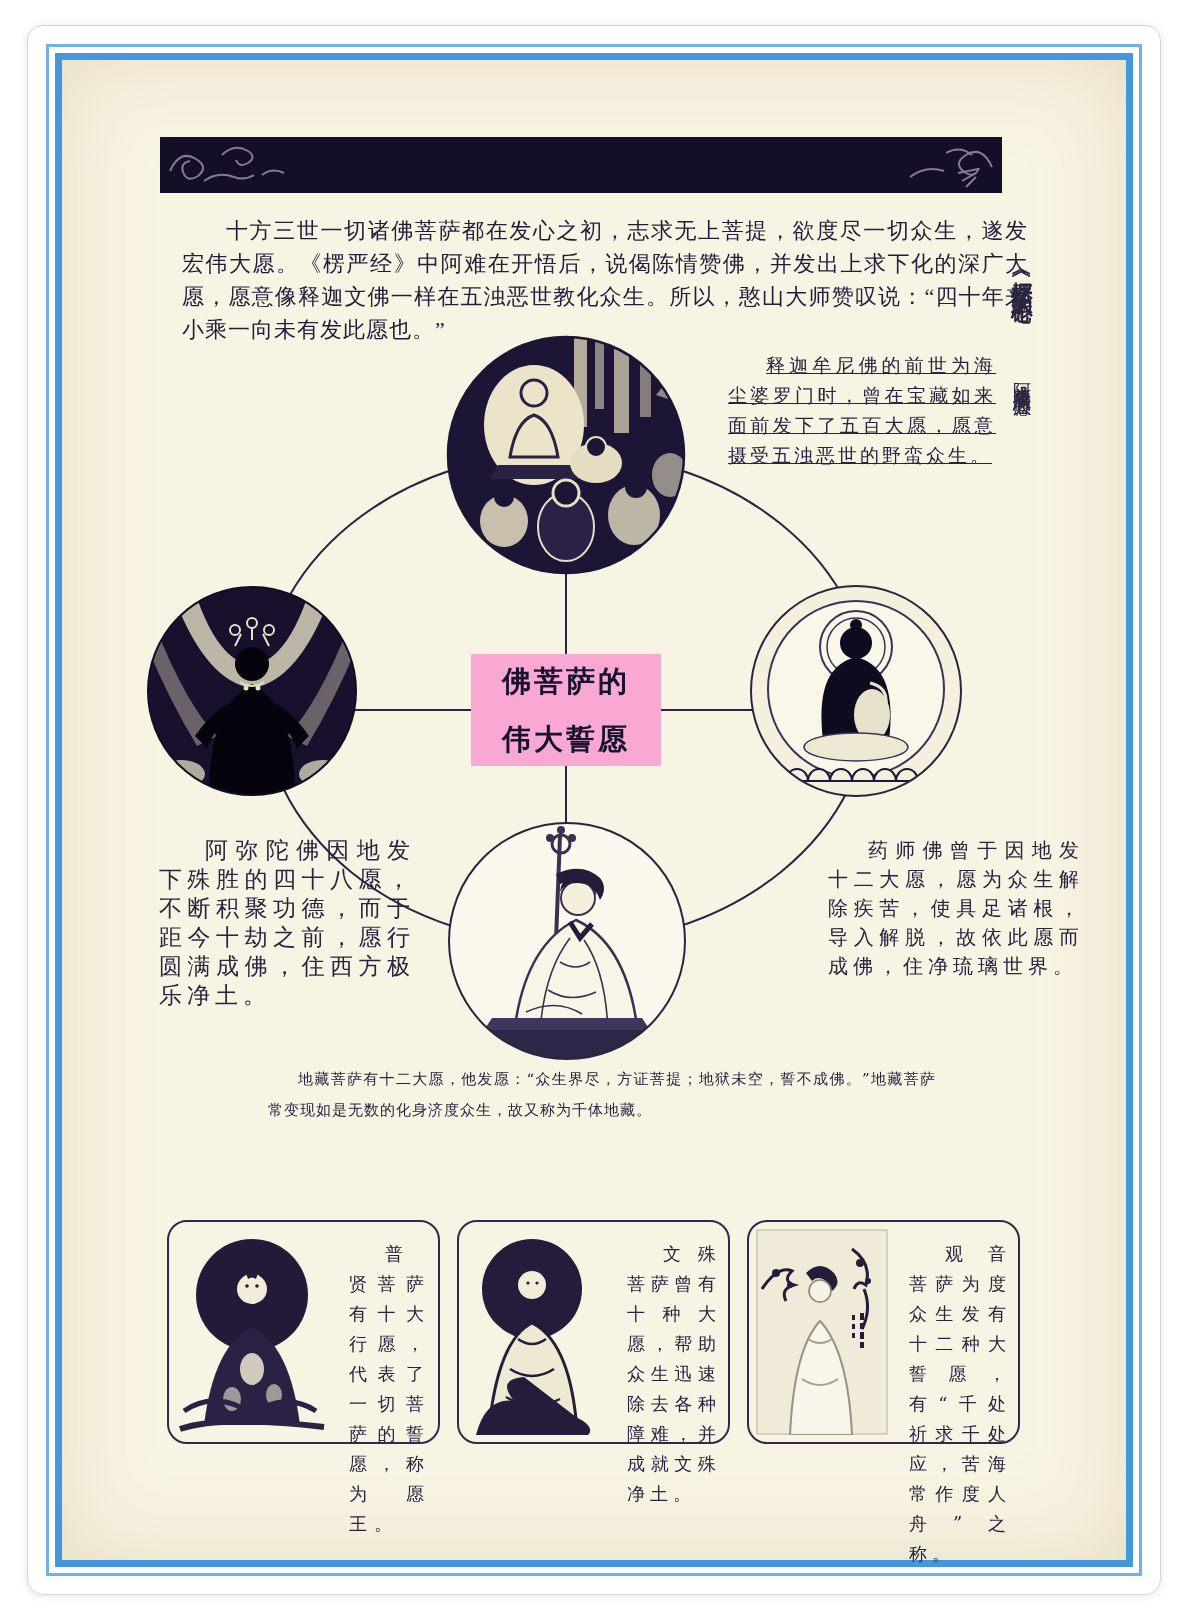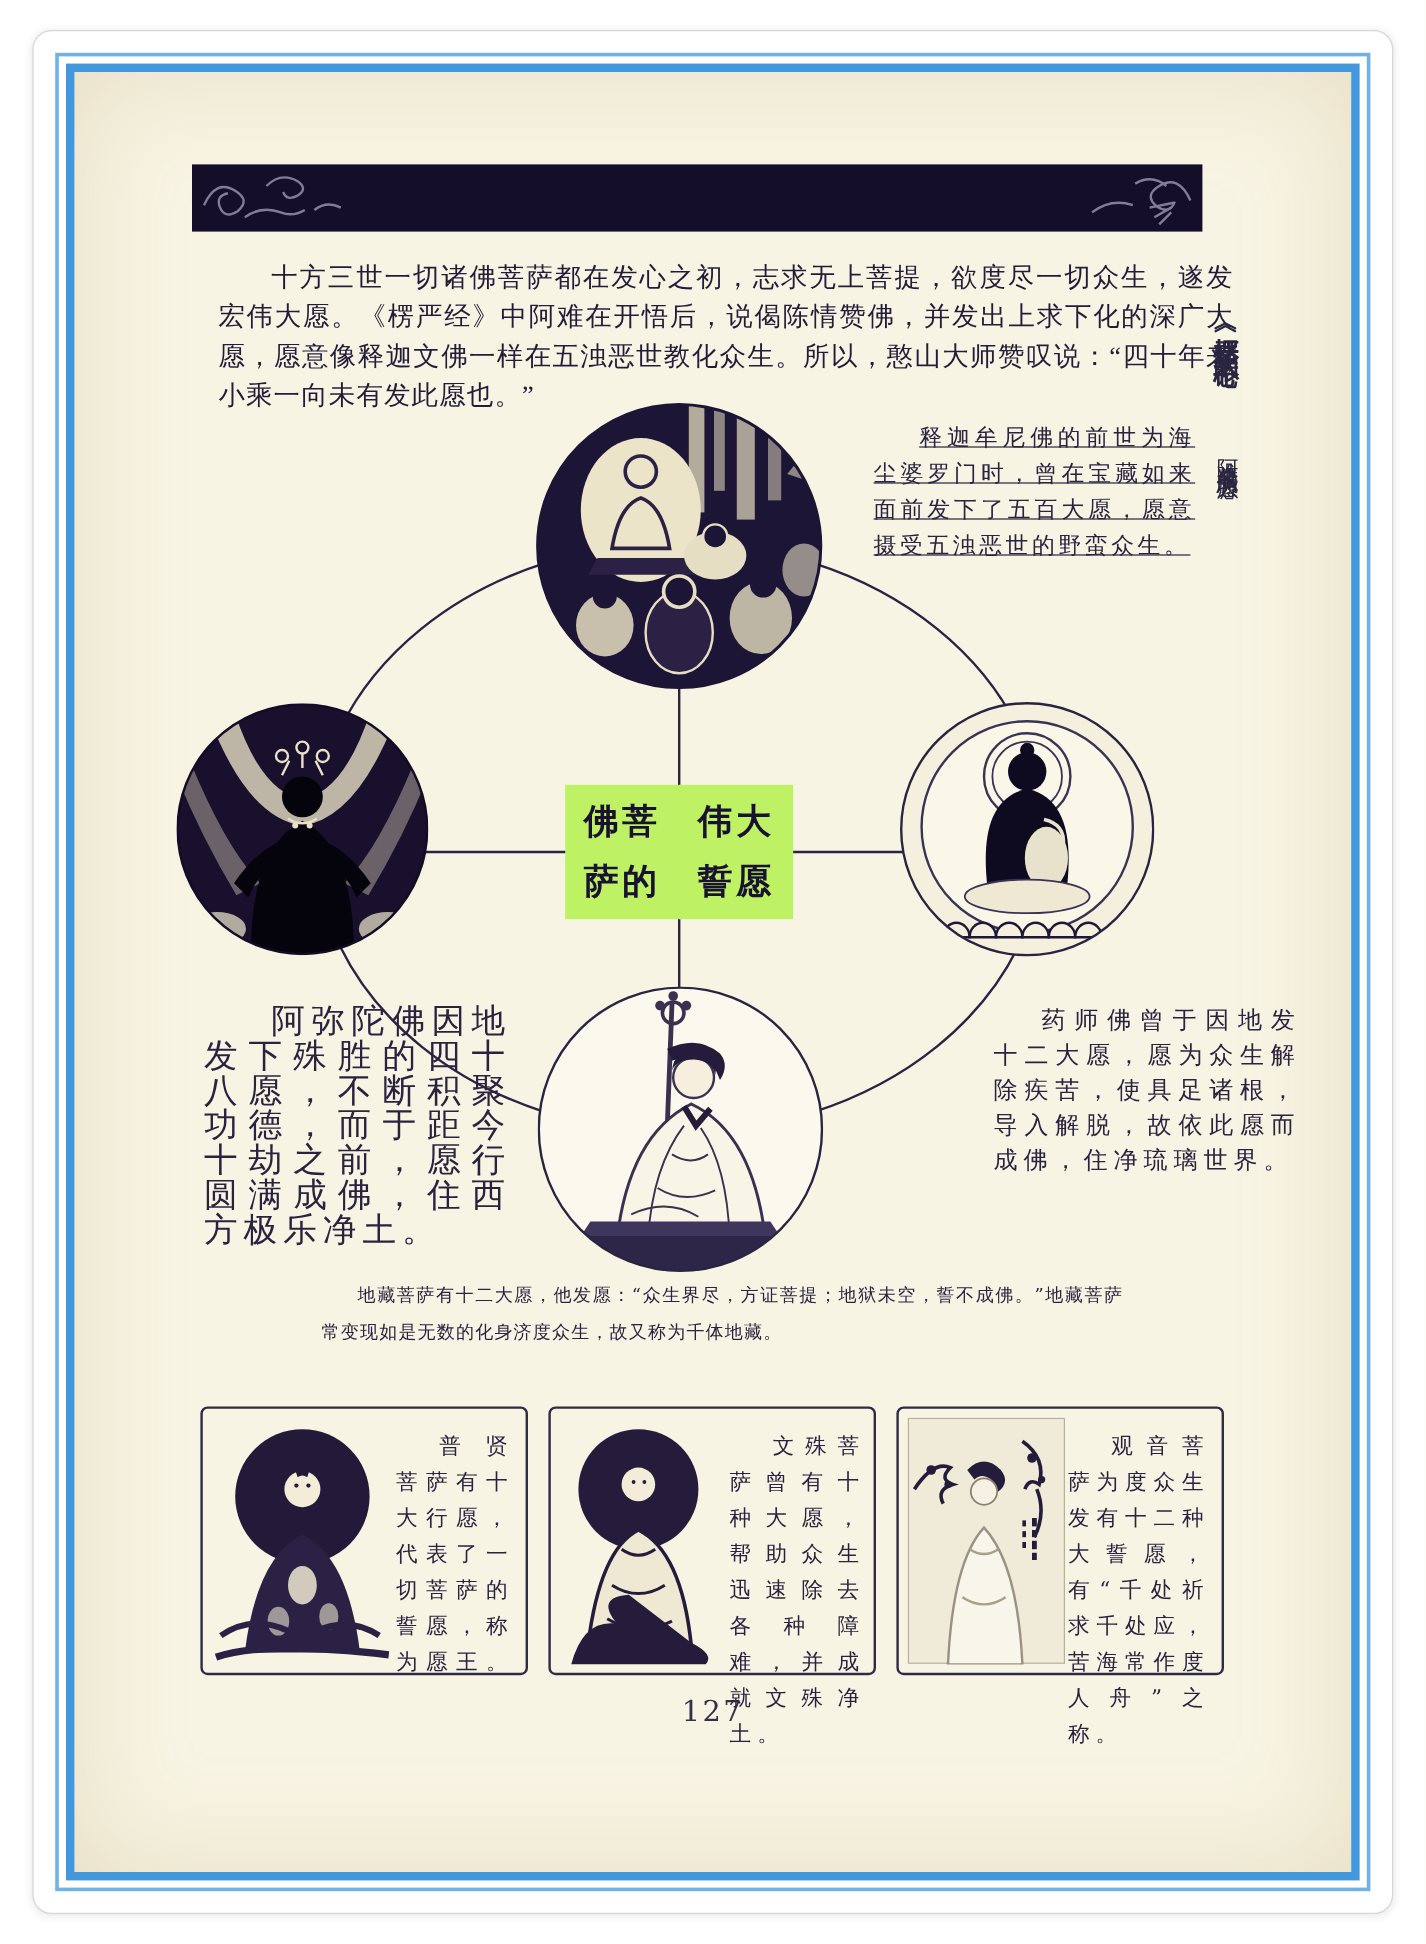--- a/index.html
+++ b/index.html
@@ -34,35 +34,35 @@
   .sidebar{position:absolute;left:1008px;top:262px;height:470px;
     writing-mode:vertical-rl;text-orientation:mixed;color:#2b2640;
     font-family:"DejaVu Serif","Liberation Serif",serif;}
   .sidebar .book{font-size:21px;font-weight:bold;letter-spacing:3px;}
   .sidebar .num{font-size:15px;text-orientation:upright;margin-top:10px;display:inline-block;}
   .sidebar .chap{font-size:18px;letter-spacing:2px;margin-top:42px;display:inline-block;}
   
   .overlay{position:absolute;left:0;top:0;z-index:1;}
   .circ{position:absolute;z-index:2;}
   .center-motto{position:absolute;left:471px;top:654px;width:190px;height:112px;
-    background:#bef264;z-index:3;display:flex;flex-direction:row;
-    align-items:center;justify-content:space-between;padding:2px 0;box-sizing:border-box;text-align:center;}
+    background:#f9a8d4;z-index:3;display:flex;flex-direction:column;
+    align-items:center;justify-content:space-between;padding:2px 0;box-sizing:border-box;}
   .center-motto div{font-size:29px;font-weight:bold;color:#181230;letter-spacing:3px;
     font-family:"Liberation Sans",sans-serif;line-height:50px;}
   .note{position:absolute;z-index:3;font-family:"DejaVu Serif","Liberation Serif",serif;
     color:#29233f;text-align:justify;}
   .note p{margin:0;text-indent:2em;}
   .note-shak{left:728px;top:350px;width:268px;font-size:19px;line-height:30px;letter-spacing:3px;text-decoration:underline;}
-  .note-ami{left:170px;top:836px;width:256px;font-size:28px;line-height:29px;letter-spacing:5px;}
+  .note-ami{left:159px;top:836px;width:256px;font-size:23px;line-height:29px;letter-spacing:5px;}
   .note-yao{left:792px;top:836px;width:256px;font-size:20px;line-height:29px;letter-spacing:5px;margin-left:36px;}
   .note-dizang{left:268px;top:1064px;width:668px;font-size:15px;line-height:31px;letter-spacing:1px;}
   
-  .bbox{position:absolute;top:1172px;width:273px;height:224px;border:2px solid #2f2a45;
-    border-radius:6px;background:#f8f4e3;box-sizing:border-box;display:flex;
-    padding:7px;gap:2px;z-index:2;}
+  .bbox{position:absolute;top:1220px;width:273px;height:224px;border:2px solid #2f2a45;
+    border-radius:20px;background:#f8f4e3;box-sizing:border-box;display:flex;
+    padding:7px;gap:21px;z-index:2;}
   .bbox .pic{flex:0 0 auto;}
   .bbox .btxt{font-family:"DejaVu Serif","Liberation Serif",serif;color:#29233f;
     text-align:justify;margin-top:10px;}
   .btxt p{margin:0;text-indent:2em;}
   .bt-narrow{width:100px;font-size:18px;line-height:30px;letter-spacing:7px;}
   .bt-mid{width:118px;font-size:18px;line-height:30px;letter-spacing:5px;}
   .box1{left:167px;} .box2{left:457px;} .box3{left:747px;}
   
   .pagenum{position:absolute;left:0;top:1412px;width:1188px;text-align:center;
     font-family:"DejaVu Serif","Liberation Serif",serif;font-size:24px;color:#34304a;

